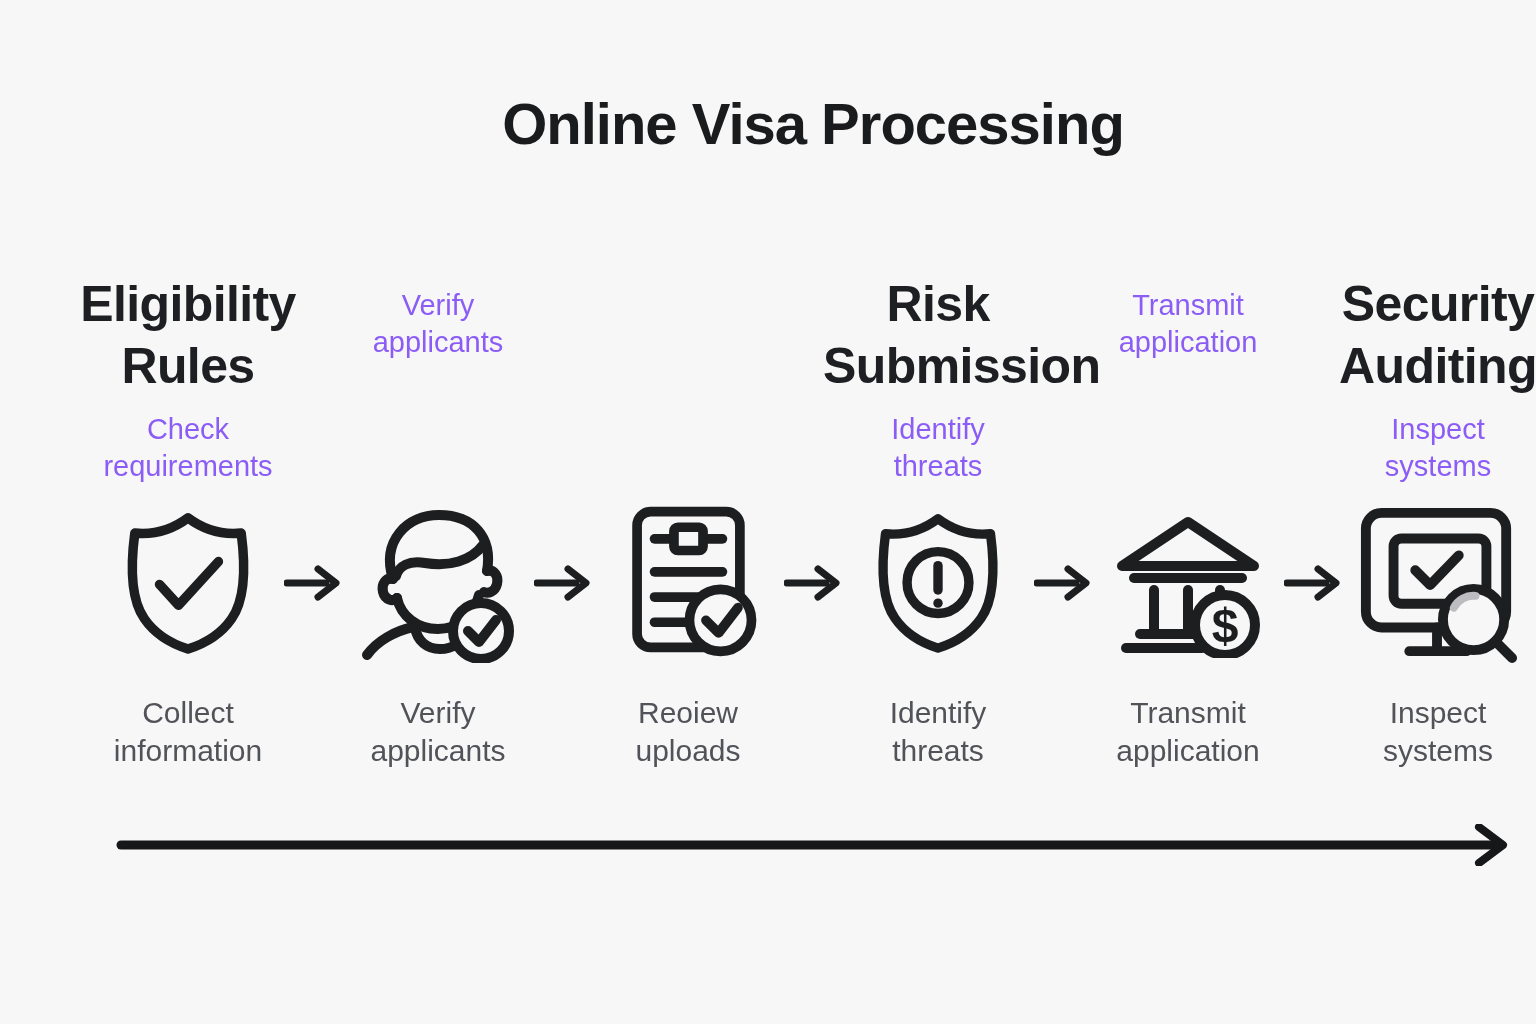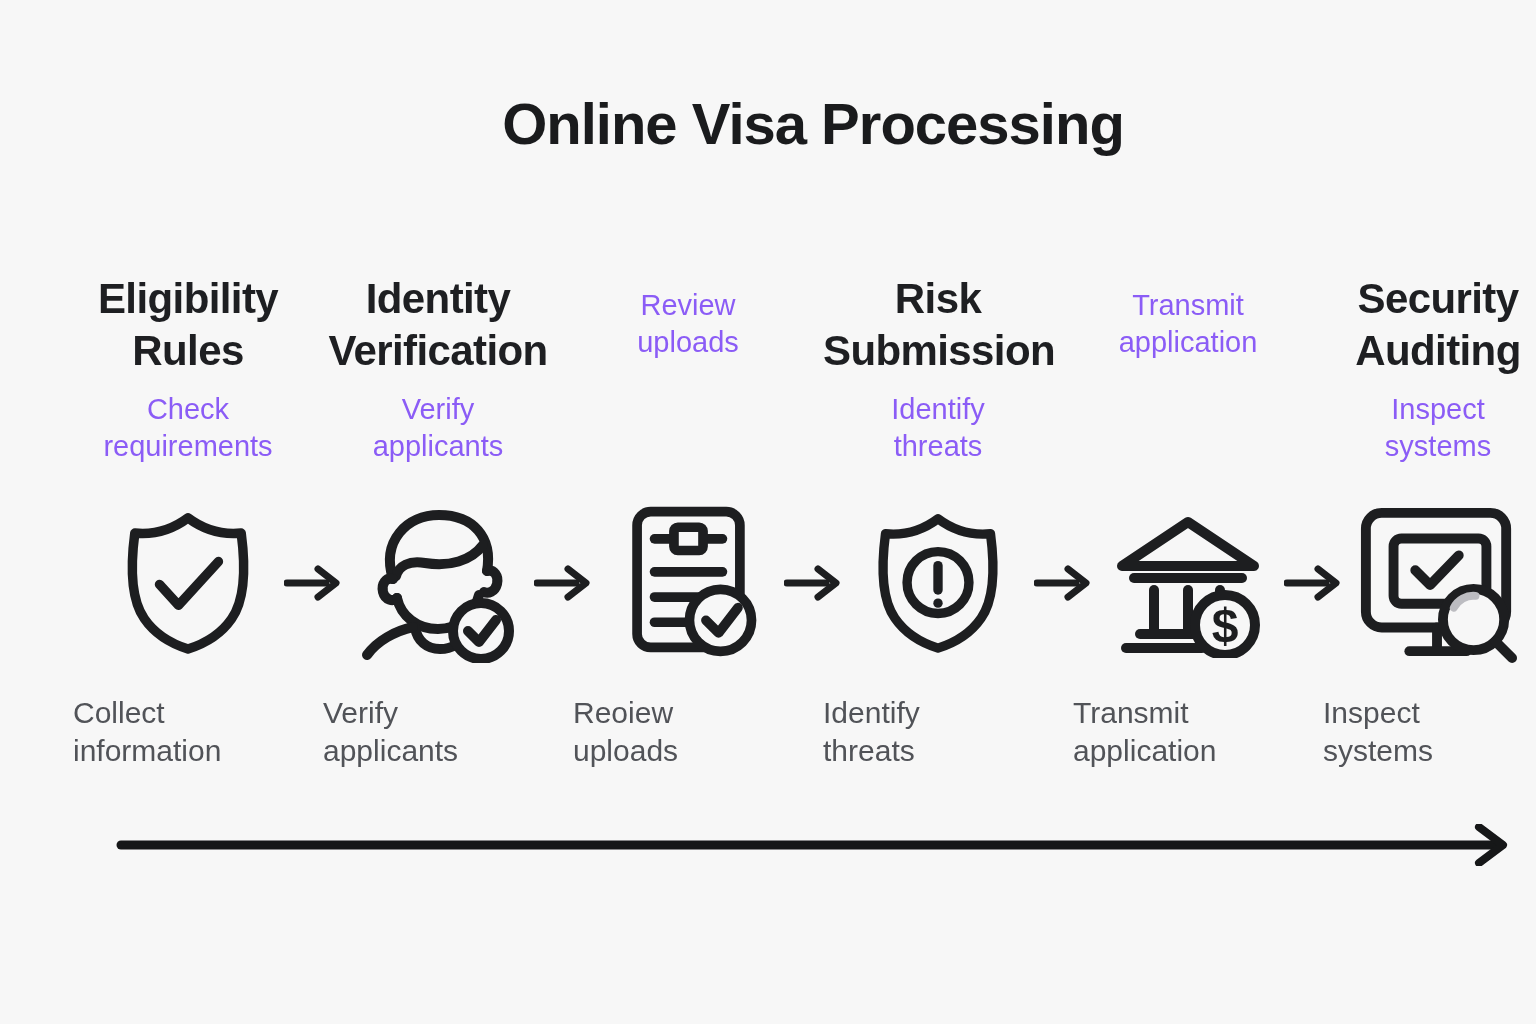--- a/index.html
+++ b/index.html
@@ -29,38 +29,38 @@
     grid-template-rows:225px 170px auto;
     padding:0 28px;
     margin-top:116px;
   }
   .gc1{grid-column:1}.gc2{grid-column:2}.gc3{grid-column:3}.gc4{grid-column:4}
   .gc5{grid-column:5}.gc6{grid-column:6}.gc7{grid-column:7}.gc8{grid-column:8}
   .gc9{grid-column:9}.gc10{grid-column:10}.gc11{grid-column:11}
   .head{grid-row:1;text-align:center;}
   .head h2{
     margin:0;
-    font-size:42px;
+    font-size:50px;
     font-weight:700;
     line-height:1.24;
     letter-spacing:-0.6px;
     color:#1e1f22;
   }
   .sub{margin-top:14px;}
   .sub span{
     display:inline-block;
     max-width:188px;
     font-size:29px;
     line-height:1.28;
     color:#8b5cf6;
   }
   .iconcell{grid-row:2;display:flex;align-items:center;justify-content:center;}
   .arrowcell{grid-row:2;display:flex;align-items:center;justify-content:center;overflow:visible;}
   .arrowcell svg{flex:0 0 auto;}
-  .cap{grid-row:3;padding-top:26px;}
+  .cap{grid-row:3;padding-top:26px;text-align:center;}
   .cap span{
     display:inline-block;
     max-width:195px;
     font-size:30px;
     line-height:1.27;
     color:#515358;
   }
   .timeline{margin-top:54px;padding:0 28px;}
   .timeline svg{display:block;}
   .ic{stroke:#1d1e20;stroke-width:10;fill:none;stroke-linecap:round;stroke-linejoin:round;}
@@ -73,25 +73,23 @@
 
   <h1 class="title">Online Visa Processing</h1>
 
   <div class="flow">
 
     <div class="head gc1">
       <h2>Eligibility Rules</h2>
       <div class="sub"><span>Check requirements</span></div>
     </div>
     <div class="head gc3">
-      <h2>Identity Verification</h2>
       <div class="sub"><span>Verify applicants</span></div>
     </div>
     <div class="head gc5">
-      <div class="sub"><span>Review uploads</span></div>
     </div>
     <div class="head gc7">
       <h2>Risk Submission</h2>
       <div class="sub"><span>Identify threats</span></div>
     </div>
     <div class="head gc9">
       <div class="sub"><span>Transmit application</span></div>
     </div>
     <div class="head gc11">
       <h2>Security Auditing</h2>

